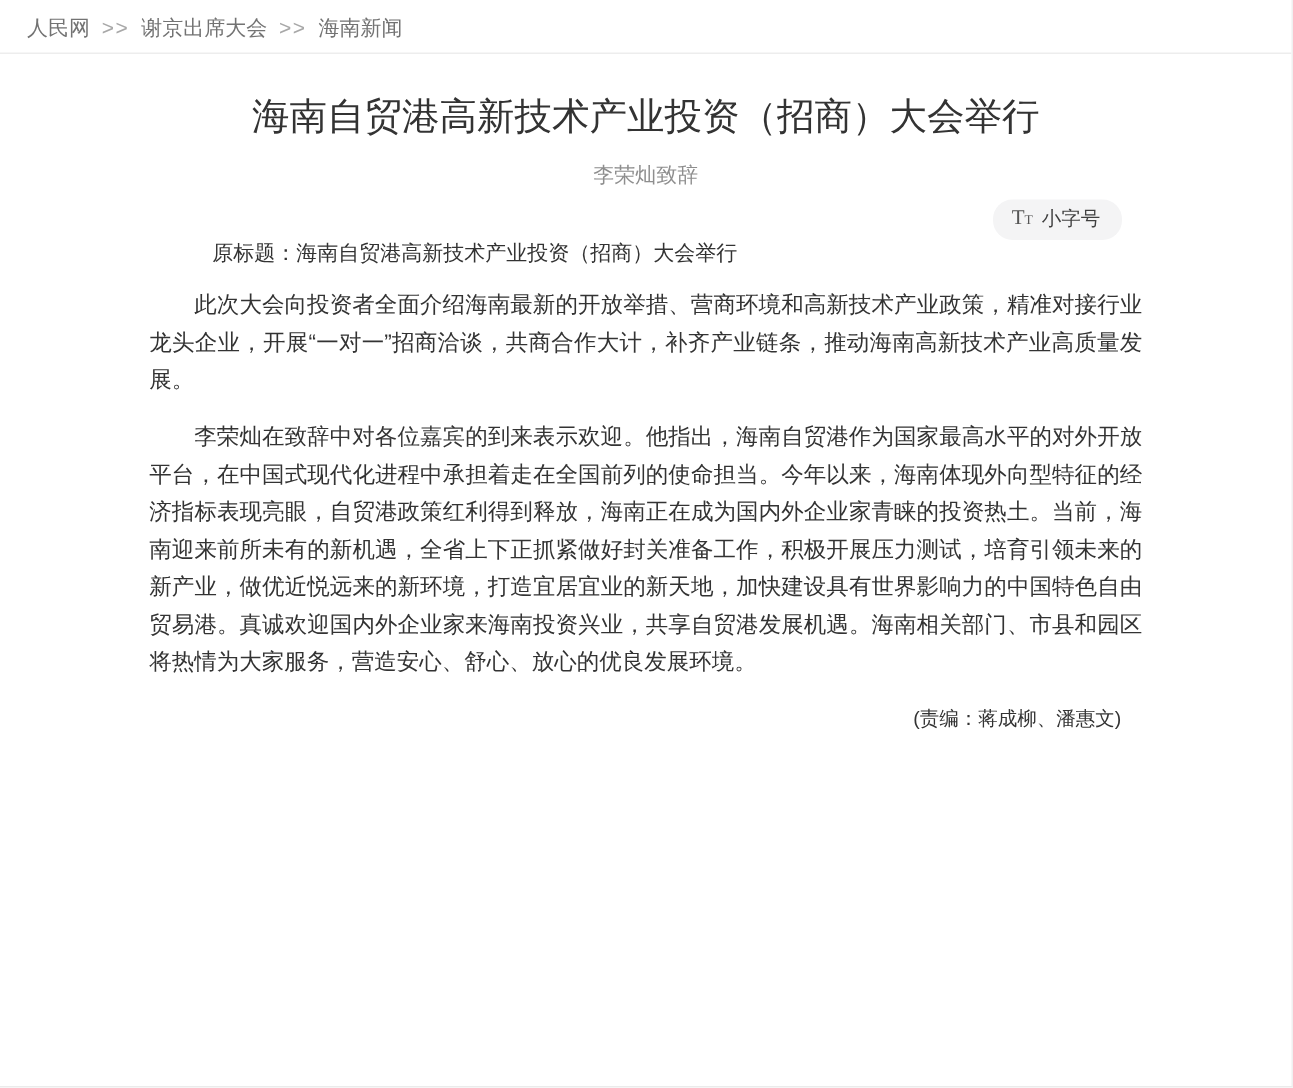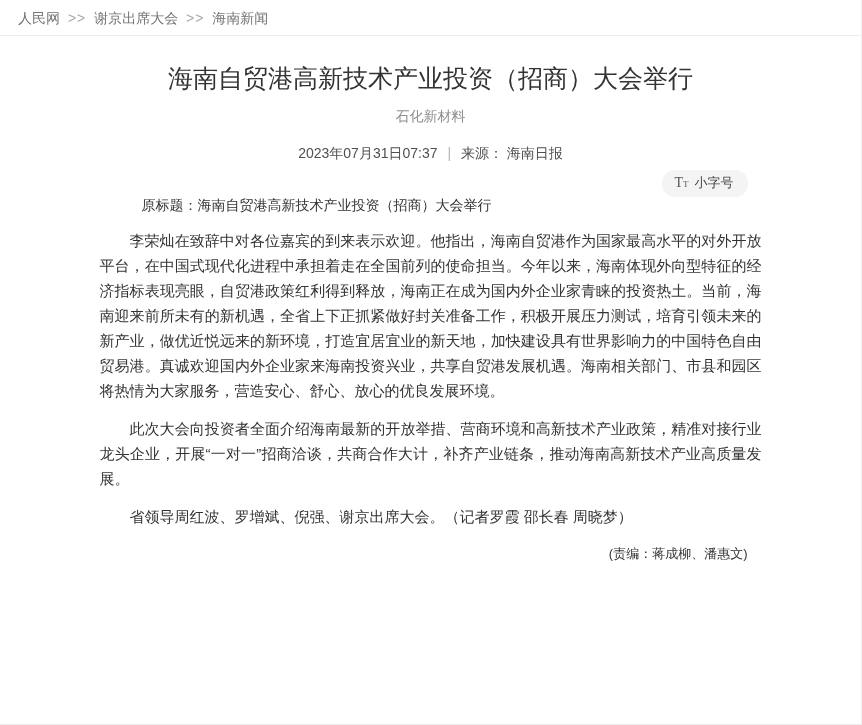--- a/index.html
+++ b/index.html
@@ -120,40 +120,33 @@
   <span class="sep">&gt;&gt;</span>
   <a>海南新闻</a>
 </div>
 
 <div class="divider"></div>
 
 <div class="content">
 
   <h1 class="title">海南自贸港高新技术产业投资（招商）大会举行</h1>
 
-  <div class="subtitle">石化新材料</div>
+  <div class="subtitle">李荣灿致辞</div>
 
-  <div class="meta">
-    <span>2023年07月31日07:37</span>
-    <span class="meta-sep">|</span>
-    <span>来源：</span>
-    <span>海南日报</span>
-  </div>
 
   <div class="toolbar">
     <button class="font-size-pill">
       <span class="tt">
         <span class="t-big">T</span>
         <span class="t-small">T</span>
       </span>
       <span>小字号</span>
     </button>
   </div>
 
   <p class="original"><span>原标题：</span><span>海南自贸港高新技术产业投资（招商）大会举行</span></p>
 
+  <p class="para">此次大会向投资者全面介绍海南最新的开放举措、营商环境和高新技术产业政策，精准对接行业龙头企业，开展“一对一”招商洽谈，共商合作大计，补齐产业链条，推动海南高新技术产业高质量发展。</p>
   <p class="para">李荣灿在致辞中对各位嘉宾的到来表示欢迎。他指出，海南自贸港作为国家最高水平的对外开放平台，在中国式现代化进程中承担着走在全国前列的使命担当。今年以来，海南体现外向型特征的经济指标表现亮眼，自贸港政策红利得到释放，海南正在成为国内外企业家青睐的投资热土。当前，海南迎来前所未有的新机遇，全省上下正抓紧做好封关准备工作，积极开展压力测试，培育引领未来的新产业，做优近悦远来的新环境，打造宜居宜业的新天地，加快建设具有世界影响力的中国特色自由贸易港。真诚欢迎国内外企业家来海南投资兴业，共享自贸港发展机遇。海南相关部门、市县和园区将热情为大家服务，营造安心、舒心、放心的优良发展环境。</p>
-  <p class="para">此次大会向投资者全面介绍海南最新的开放举措、营商环境和高新技术产业政策，精准对接行业龙头企业，开展“一对一”招商洽谈，共商合作大计，补齐产业链条，推动海南高新技术产业高质量发展。</p>
-  <p class="para">省领导周红波、罗增斌、倪强、谢京出席大会。（记者罗霞 邵长春 周晓梦）</p>
 
   <p class="editors">(责编：蒋成柳、潘惠文)</p>
 
 </div>
 
 </body></html>

